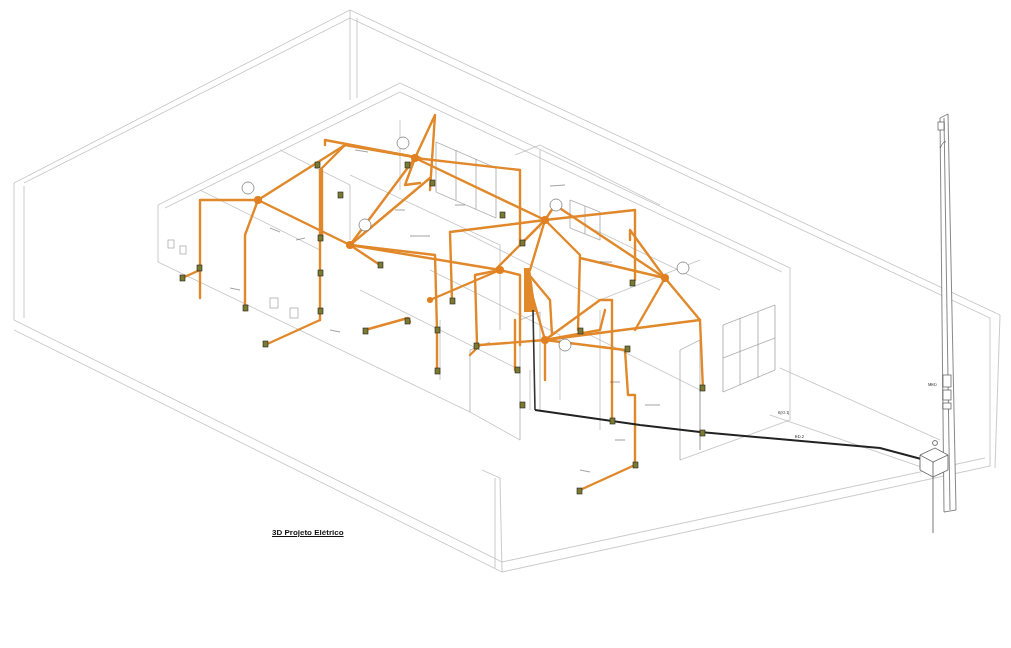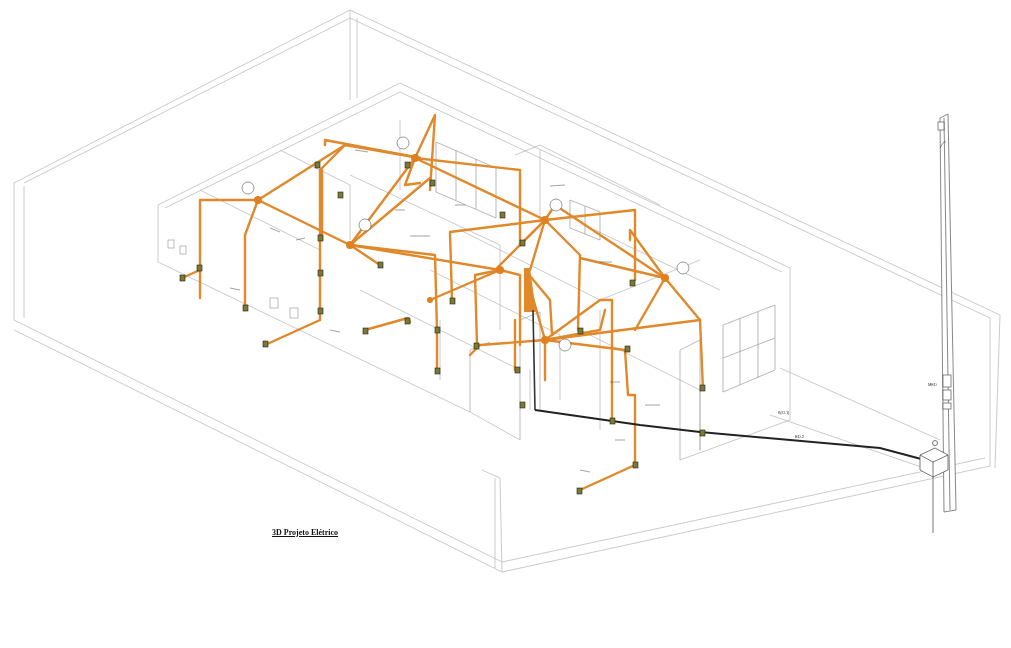--- a/index.html
+++ b/index.html
@@ -1,20 +1,20 @@
 <!DOCTYPE html>
 <html><head>
 <meta charset="utf-8">
 <style>
   html, body { margin: 0; padding: 0; background: #ffffff; }
   body { width: 1011px; height: 648px; position: relative; overflow: hidden; font-family: "Liberation Sans", sans-serif; }
   #canvas { position: absolute; left: 0; top: 0; width: 1011px; height: 648px; }
   .title {
     position: absolute; left: 272px; top: 528px;
-    font-family: Liberation Serif, serif; font-weight: bold; font-size: 8px;
+    font-family: Liberation Sans, sans-serif; font-weight: bold; font-size: 8px;
     color: #111; text-decoration: underline;
   }
   svg text { font-family: "Liberation Sans", sans-serif; }
 </style>
 </head>
 <body>
 
 <svg id="canvas" width="1011" height="648" viewBox="0 0 1011 648" xmlns="http://www.w3.org/2000/svg">
 
   <g fill="none" stroke="#bdbdbd" stroke-width="0.8">

